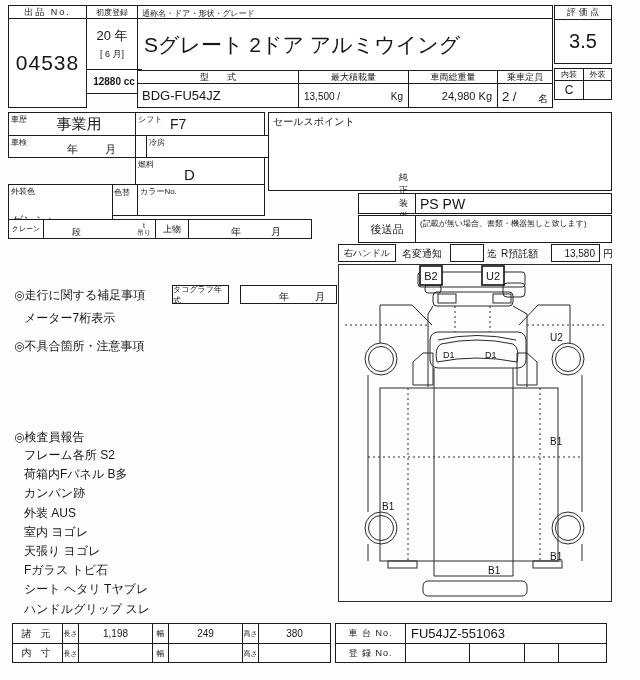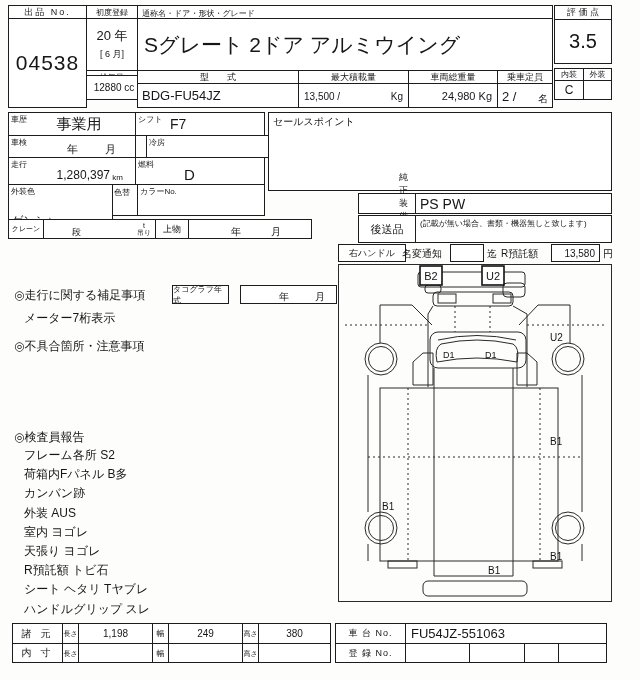--- a/index.html
+++ b/index.html
@@ -32,21 +32,21 @@
   <div class="cell ctr" style="left:86px;top:5px;width:52px;height:14px;font-size:8px;">初度登録</div>
   <div class="cell" style="left:86px;top:18px;width:52px;height:53px;">
     <div style="text-align:center;font-size:13px;margin-top:8px;">20 年</div>
     <div style="text-align:center;font-size:9px;margin-top:3px;">[ 6 月]</div>
   </div>
 
   <div class="cell" style="left:137px;top:5px;width:416px;height:14px;font-size:8px;padding:2px 0 0 4px;">通称名・ドア・形状・グレード</div>
   <div class="cell" style="left:137px;top:18px;width:416px;height:53px;font-size:21px;display:flex;align-items:center;padding-left:6px;white-space:nowrap;overflow:hidden;">Sグレート 2ドア アルミウイング</div>
 
   <div class="cell ctr" style="left:86px;top:70px;width:52px;height:14px;font-size:8px;">排気量</div>
-  <div class="cell ctr" style="left:86px;top:75px;width:56px;height:25px;font-size:10px;">12880 cc</div>
+  <div class="cell ctr" style="left:86px;top:69px;width:56px;height:25px;font-size:10px;font-weight:bold;">12880 cc</div>
 
   <div class="cell ctr" style="left:137px;top:70px;width:162px;height:14px;font-size:9px;">型　　式</div>
   <div class="cell" style="left:137px;top:83px;width:162px;height:25px;font-size:13px;display:flex;align-items:center;padding-left:4px;">BDG-FU54JZ</div>
 
   <div class="cell ctr" style="left:298px;top:70px;width:111px;height:14px;font-size:9px;">最大積載量</div>
   <div class="cell" style="left:298px;top:83px;width:111px;height:25px;">
     <span class="txt" style="left:5px;top:7px;font-size:10px;">13,500 /</span>
     <span class="txt" style="right:5px;top:7px;font-size:10px;">Kg</span>
   </div>
 
@@ -77,25 +77,20 @@
 
   <div class="cell" style="left:8px;top:135px;width:128px;height:23px;">
     <span class="corner">車検</span>
     <span class="txt" style="left:58px;top:6px;font-size:11px;">年</span>
     <span class="txt" style="left:96px;top:6px;font-size:11px;">月</span>
   </div>
   <div class="cell" style="left:135px;top:135px;width:130px;height:23px;margin-left:11px;">
     <span class="corner">冷房</span>
   </div>
 
-  <div class="cell" style="left:8px;top:157px;width:128px;height:28px;">
-    <span class="corner">走行</span>
-    <span class="txt" style="right:25px;top:10px;font-size:12px;">1,280,397</span>
-    <span class="txt" style="right:12px;top:15px;font-size:8px;">km</span>
-  </div>
   <div class="cell" style="left:135px;top:157px;width:130px;height:28px;">
     <span class="corner">燃料</span>
     <span class="txt" style="left:48px;top:8px;font-size:15px;">D</span>
   </div>
 
   <div class="cell" style="left:8px;top:184px;width:105px;height:48px;">
     <span class="corner">外装色</span>
     <span class="txt" style="left:3px;bottom:3px;font-size:11px;">ゲンシャ</span>
   </div>
   <div class="cell" style="left:112px;top:184px;width:26px;height:32px;font-size:8px;padding:2px 1px;">色替</div>
@@ -120,21 +115,21 @@
   <div class="cell" style="left:268px;top:112px;width:344px;height:79px;">
     <span class="corner" style="font-size:10px;top:2px;left:4px;">セールスポイント</span>
   </div>
 
   <div class="cell ctr" style="left:358px;top:193px;width:58px;height:21px;font-size:9px;padding-left:40px;">純正装備品</div>
   <div class="cell" style="left:415px;top:193px;width:197px;height:21px;font-size:14px;display:flex;align-items:center;padding-left:4px;">PS PW</div>
 
   <div class="cell ctr" style="left:358px;top:215px;width:58px;height:28px;font-size:11px;">後送品</div>
   <div class="cell" style="left:415px;top:215px;width:197px;height:28px;font-size:8px;padding:2px 0 0 4px;">(記載が無い場合、書類・機器無しと致します)</div>
 
-  <div class="cell ctr" style="left:338px;top:244px;width:68px;height:18px;font-size:9px;">右ハンドル</div>
+  <div class="cell ctr" style="left:338px;top:244px;width:58px;height:18px;font-size:9px;">右ハンドル</div>
   <span class="txt" style="left:402px;top:247px;font-size:10px;">名変通知</span>
   <div class="cell" style="left:450px;top:244px;width:34px;height:18px;"></div>
   <span class="txt" style="left:487px;top:247px;font-size:10px;">迄</span>
   <span class="txt" style="left:501px;top:247px;font-size:10px;">R預託額</span>
   <div class="cell" style="left:551px;top:244px;width:49px;height:18px;font-size:10px;display:flex;align-items:center;justify-content:flex-end;padding-right:4px;">13,580</div>
   <span class="txt" style="left:603px;top:247px;font-size:10px;">円</span>
 
   <span class="txt" style="left:14px;top:287px;font-size:12px;">◎走行に関する補足事項</span>
   <div class="cell ctr" style="left:172px;top:285px;width:57px;height:19px;font-size:8px;">タコグラフ年式</div>
   <div class="cell" style="left:240px;top:285px;width:97px;height:19px;">
@@ -145,21 +140,21 @@
   <span class="txt" style="left:14px;top:338px;font-size:12px;">◎不具合箇所・注意事項</span>
   <span class="txt" style="left:14px;top:429px;font-size:12px;">◎検査員報告</span>
 
   <div class="txt" style="left:24px;top:446px;width:230px;font-size:12px;line-height:19.2px;white-space:normal;">
     <div>フレーム各所 S2</div>
     <div>荷箱内Fパネル B多</div>
     <div>カンバン跡</div>
     <div>外装 AUS</div>
     <div>室内 ヨゴレ</div>
     <div>天張り ヨゴレ</div>
-    <div>R預託額 トビ石</div>
+    <div>Fガラス トビ石</div>
     <div>シート ヘタリ Tヤブレ</div>
     <div>ハンドルグリップ スレ</div>
   </div>
 
   <svg style="position:absolute;left:338px;top:264px;" width="274" height="338" viewBox="0 0 274 338">
     <rect class="ln" x="0.5" y="0.5" width="273" height="337" fill="#fff"></rect>
 
     <rect class="ln" x="80" y="8" width="107" height="15" rx="3"></rect>
     <rect class="ln" x="165" y="19" width="22" height="14" rx="4"></rect>
     <rect class="ln" x="87" y="21" width="16" height="8" rx="3"></rect>

